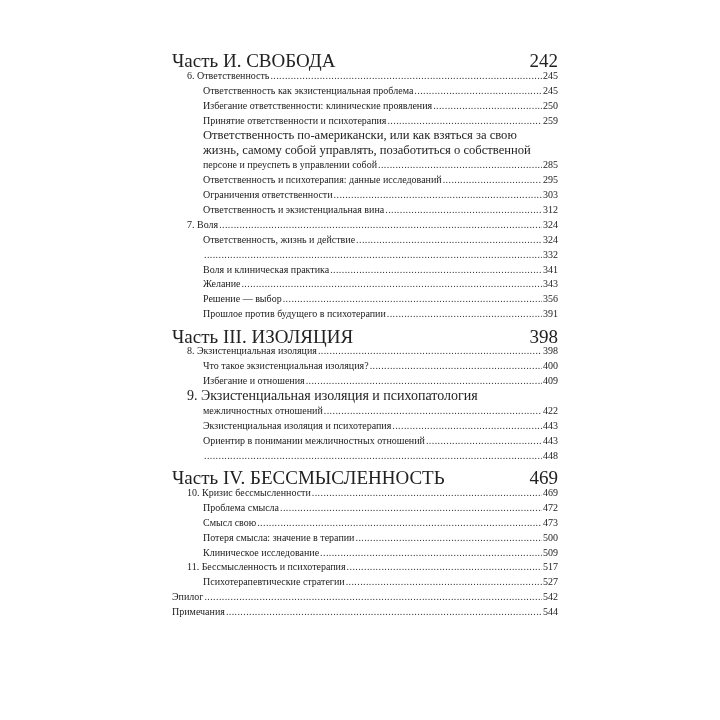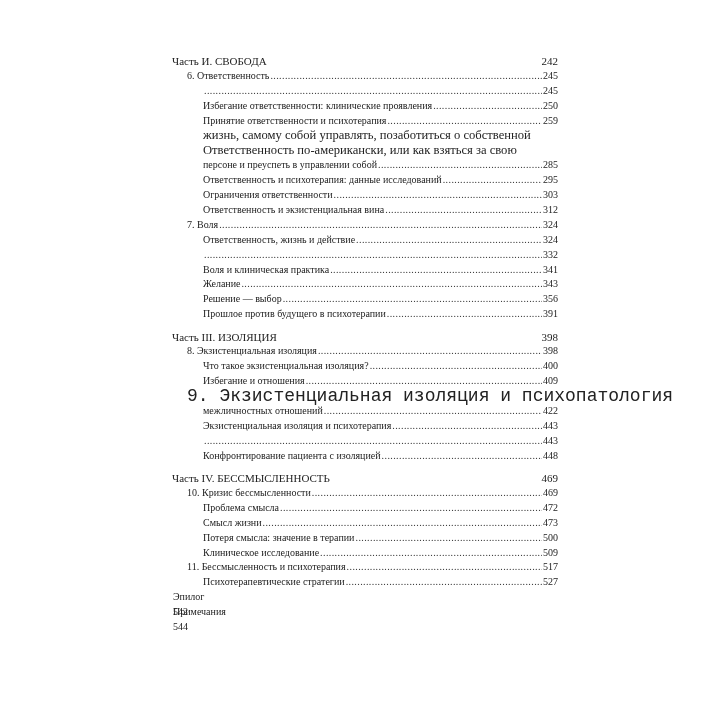--- a/index.html
+++ b/index.html
@@ -4,61 +4,62 @@
 <style>
   html, body { margin:0; padding:0; background:#ffffff; }
   body { width:720px; height:720px; position:relative; overflow:hidden;
          font-family:"Liberation Serif","DejaVu Serif",serif; color:#222; }
   .page { position:absolute; left:172px; top:54px; width:386px; }
   .row { display:flex; align-items:baseline; font-size:10px; line-height:14.9px; height:14.9px; white-space:nowrap; }
   .row .t { flex:0 0 auto; }
   .row .d { flex:1 1 auto; overflow:hidden; margin:0 1px; }
   .row .d::after { content:"..........................................................................................................................................................................................................."; letter-spacing:0.4px; color:#333; }
   .row .p { flex:0 0 auto; }
-  .part { font-size:11px; margin-top:0; }
+  .part { font-size:19px; margin-top:0; }
   .part .d::after { content:""; }
   .gap { height:7.5px; }
   .l1 { padding-left:15px; }
   .l2 { padding-left:31px; }
-  .l0 { padding-left:0;flex-direction:column; }
+  .l0 { padding-left:0; }
   .wrap { font-size:12.6px; line-height:14.9px; padding-left:31px; white-space:nowrap; }
-  .wrap9 { font-size:18px; line-height:14.9px; padding-left:15px; white-space:nowrap;font-family:Liberation Mono, monospace; }
+  .wrap9 { font-size:14px; line-height:14.9px; padding-left:15px; white-space:nowrap; }
 </style>
 </head>
 <body>
 
 <div class="page">
 
   <div class="row part">
     <span class="t">Часть И. СВОБОДА</span>
       <span class="d"></span>
       <span class="p">242</span>
   </div>
 
   <div class="row l1">
     <span class="t">6. Ответственность</span>
       <span class="d"></span>
       <span class="p">245</span>
   </div>
   <div class="row l2">
+      <span class="t">Ответственность как экзистенциальная проблема</span>
       <span class="d"></span>
       <span class="p">245</span>
     </div>
   <div class="row l2">
       <span class="t">Избегание ответственности: клинические проявления</span>
       <span class="d"></span>
       <span class="p">250</span>
     </div>
   <div class="row l2">
       <span class="t">Принятие ответственности и психотерапия</span>
       <span class="d"></span>
       <span class="p">259</span>
     </div>
+  <div class="wrap">Ответственность по-американски, или как взяться за свою</div>
   <div class="wrap">жизнь, самому собой управлять, позаботиться о собственной</div>
-  <div class="wrap">Ответственность по-американски, или как взяться за свою</div>
   <div class="row l2">
       <span class="t">персоне и преуспеть в управлении собой</span>
       <span class="d"></span>
       <span class="p">285</span>
     </div>
   <div class="row l2">
       <span class="t">Ответственность и психотерапия: данные исследований</span>
       <span class="d"></span>
       <span class="p">295</span>
     </div>
@@ -134,25 +135,25 @@
       <span class="t">межличностных отношений</span>
       <span class="d"></span>
       <span class="p">422</span>
     </div>
   <div class="row l2">
       <span class="t">Экзистенциальная изоляция и психотерапия</span>
       <span class="d"></span>
       <span class="p">443</span>
     </div>
   <div class="row l2">
+      <span class="t">Ориентир в понимании межличностных отношений</span>
       <span class="d"></span>
       <span class="p">443</span>
     </div>
   <div class="row l2">
-      <span class="t">Конфронтирование пациента с изоляцией</span>
       <span class="d"></span>
       <span class="p">448</span>
     </div>
 
   <div class="gap"></div>
   <div class="row part">
       <span class="t">Часть IV. БЕССМЫСЛЕННОСТЬ</span>
       <span class="d"></span>
       <span class="p">469</span>
     </div>
@@ -160,21 +161,21 @@
       <span class="t">10. Кризис бессмысленности</span>
       <span class="d"></span>
       <span class="p">469</span>
     </div>
   <div class="row l2">
       <span class="t">Проблема смысла</span>
       <span class="d"></span>
       <span class="p">472</span>
     </div>
   <div class="row l2">
-      <span class="t">Смысл жизни</span>
+      <span class="t">Смысл свою</span>
       <span class="d"></span>
       <span class="p">473</span>
     </div>
   <div class="row l2">
       <span class="t">Потеря смысла: значение в терапии</span>
       <span class="d"></span>
       <span class="p">500</span>
     </div>
   <div class="row l2">
       <span class="t">Клиническое исследование</span>

